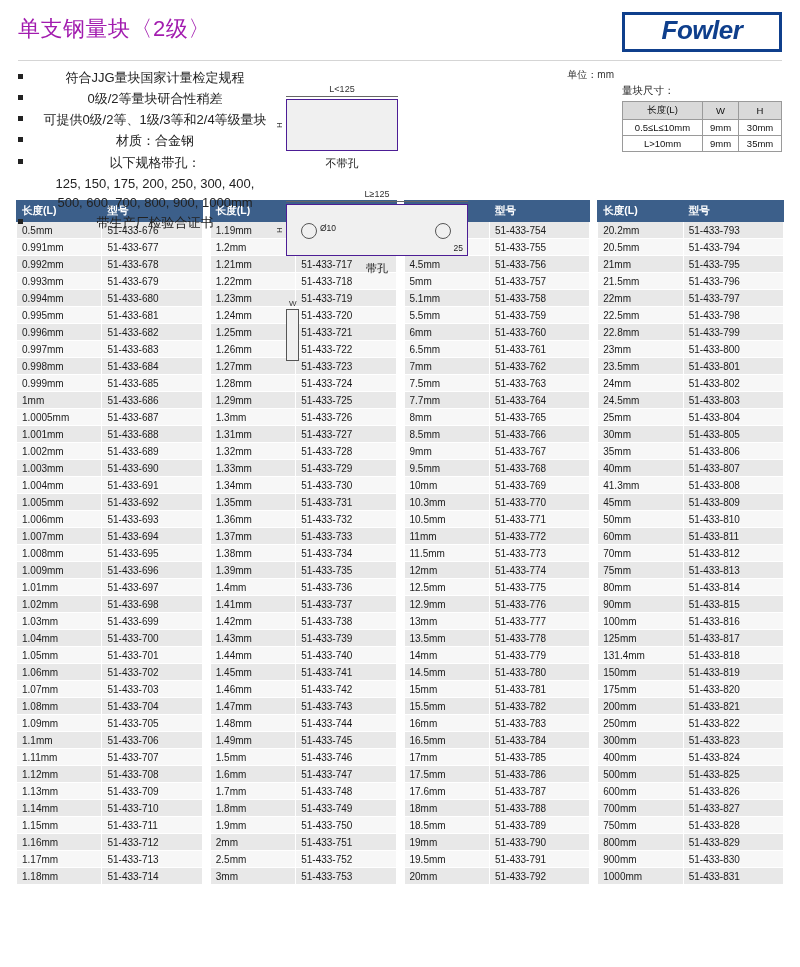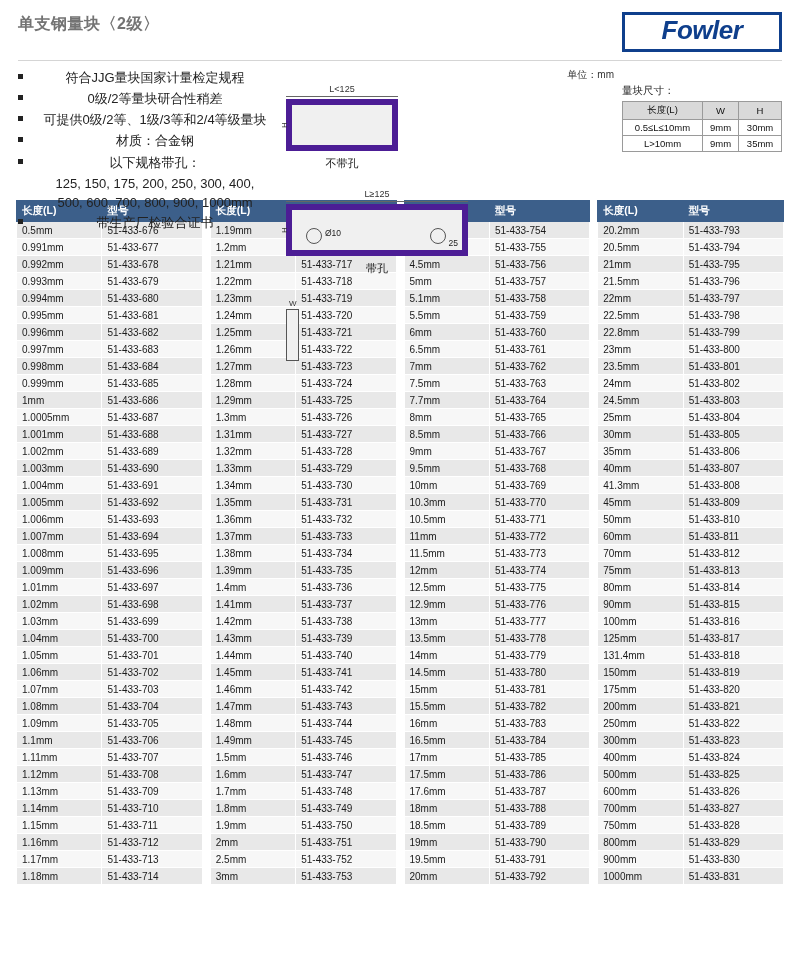--- a/index.html
+++ b/index.html
@@ -17,23 +17,23 @@
     overflow: hidden;
   }
 
   
   .header {
     position: relative;
     height: 62px;
     padding: 14px 18px 0 18px;
   }
   .title {
-    font-size: 16px;
-    font-weight: bold;
-    color: #737373;
+    font-size: 22px;
+    font-weight: normal;
+    color: #a21caf;
     letter-spacing: 0.5px;
   }
   .logo-box {
     position: absolute;
     right: 18px;
     top: 12px;
     width: 160px;
     height: 40px;
     border: 3px solid #0f3f8c;
     background: #fff;
@@ -122,21 +122,21 @@
     margin-bottom: 2px;
     position: relative;
   }
   .dim-top .arrowline {
     display: block;
     height: 1px;
     background: #666;
     margin-top: 2px;
   }
   .block {
-    border: 6px solid #4c1d95;
+    border: 1px solid #4c1d95;
     background: #f0f0f0;
     position: relative;
   }
   .block.small { width: 112px; height: 52px; }
   .block.large { width: 182px; height: 52px; }
   .side-h {
     position: absolute;
     left: -10px;
     top: 50%;
     transform: translateY(-50%) rotate(-90deg);

